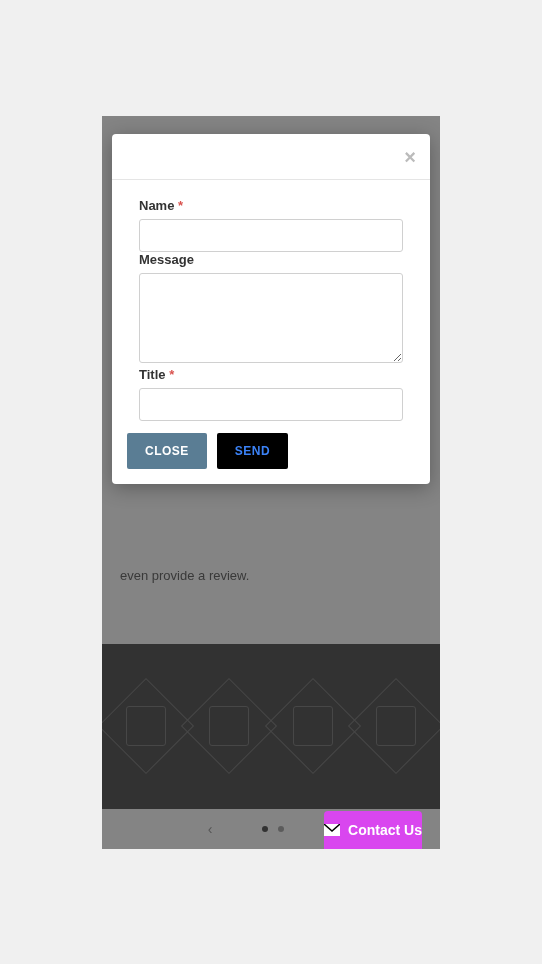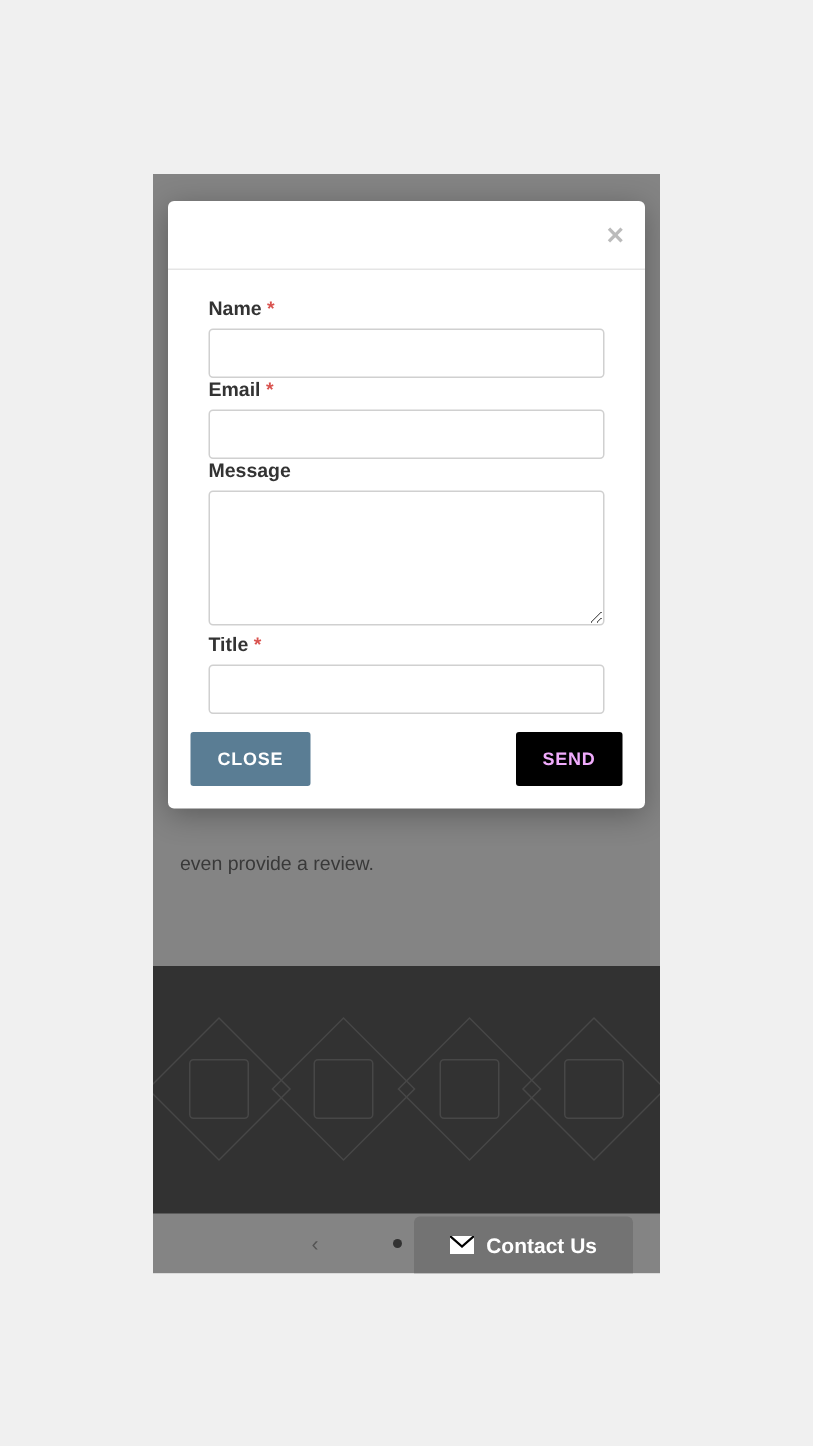--- a/index.html
+++ b/index.html
@@ -180,51 +180,51 @@
       padding: 8px 10px;
       font-size: 13px;
       height: 90px;
       resize: vertical;
       background: #fff;
     }
 
     .modal-footer {
       padding: 0 15px 15px 15px;
       display: flex;
-      justify-content: space-between;
+      justify-content: flex-start;
       gap: 10px;
     }
 
     .btn {
       border: none;
       padding: 11px 18px;
       font-size: 12px;
       font-weight: bold;
       letter-spacing: 0.5px;
       border-radius: 2px;
       cursor: pointer;
     }
 
     .btn-close {
       background: #5a7d94;
       color: #fff;
     }
 
     .btn-send {
       background: #000;
-      color: #f0abfc;
+      color: #3b82f6;
     }
 
     .contact-tab {
       position: absolute;
       bottom: 0;
       right: 18px;
-      background: #737373;
+      background: #d946ef;
       color: #fff;
-      padding: 11px 24px;
+      padding: 11px 0;
       border-radius: 4px 4px 0 0;
       display: flex;
       align-items: center;
       gap: 8px;
       font-weight: bold;
       font-size: 14px;
     }
 
     .envelope-icon {
       width: 16px;
@@ -273,27 +273,20 @@
     <div class="modal-body">
 
       <div class="form-group">
         <label class="form-label">
           <span>Name</span>
           <span class="required">*</span>
         </label>
         <input type="text" class="form-input" value="" style="">
       </div>
 
-      <div class="form-group">
-        <label class="form-label">
-          <span>Email</span>
-          <span class="required">*</span>
-        </label>
-        <input type="text" class="form-input" value="" style="">
-      </div>
 
       <div class="form-group">
         <label class="form-label">
           <span>Message</span>
         </label>
         <textarea class="form-textarea" style=""></textarea>
       </div>
 
       <div class="form-group">
         <label class="form-label">

